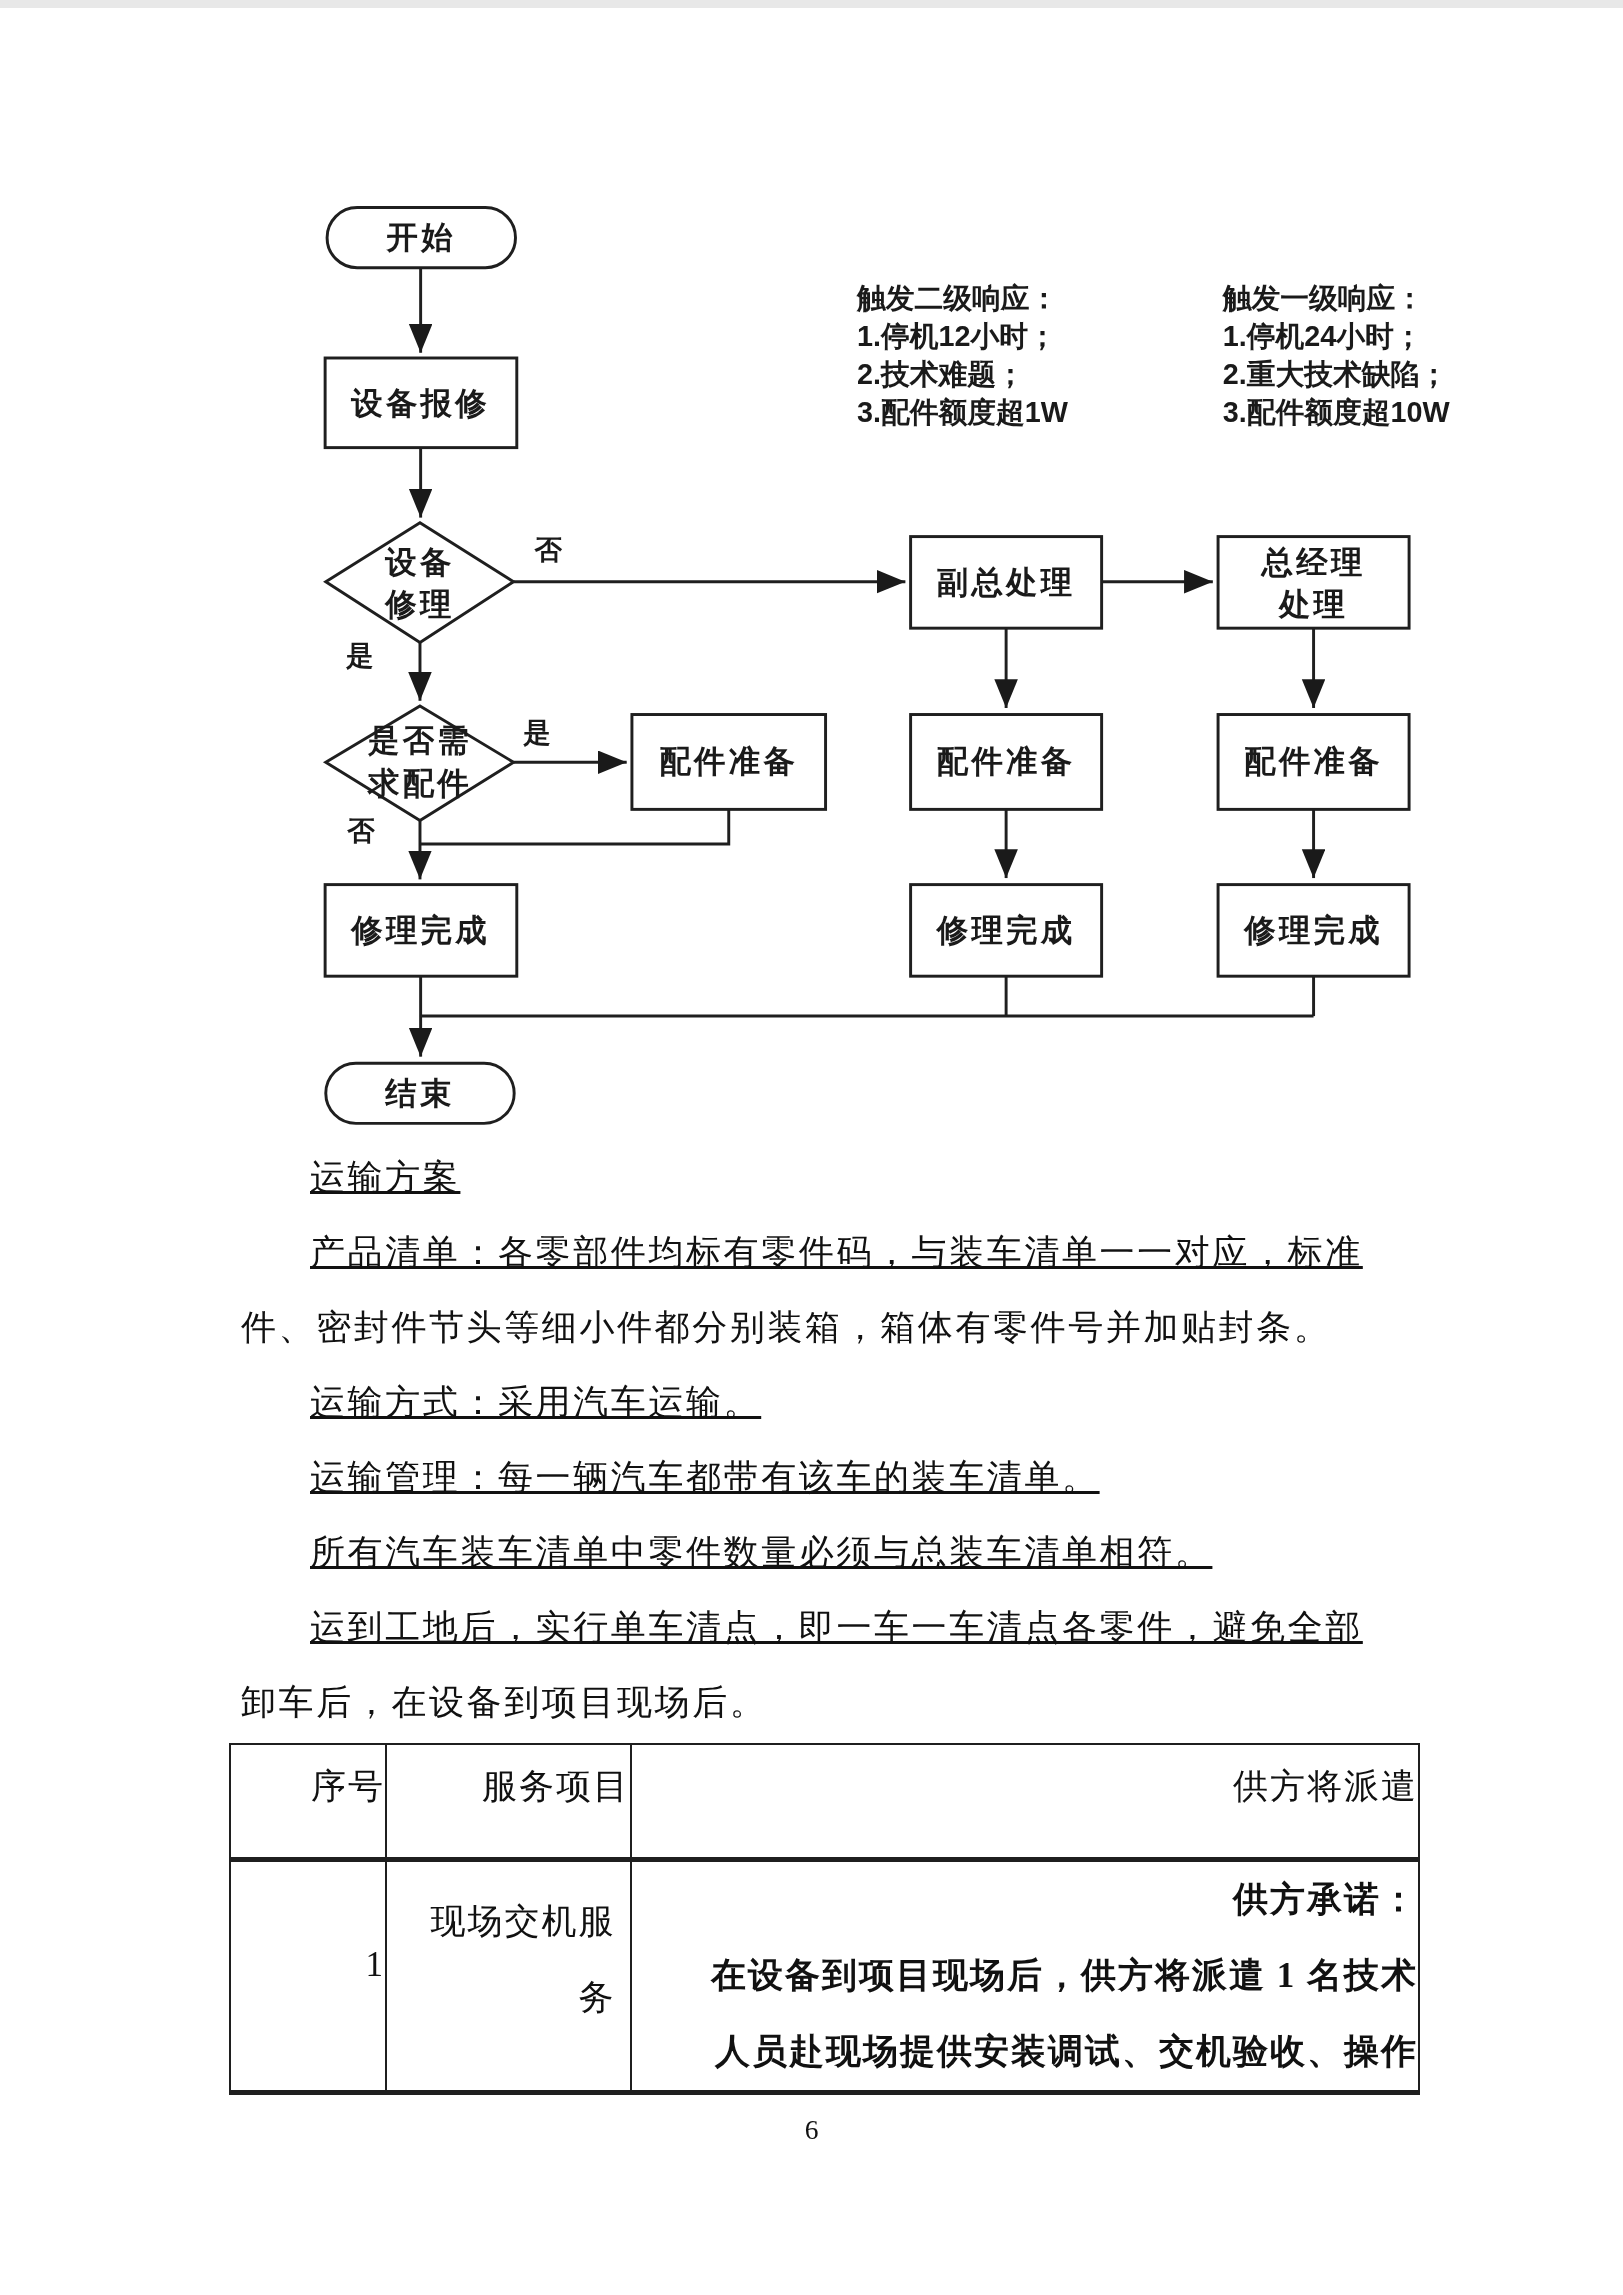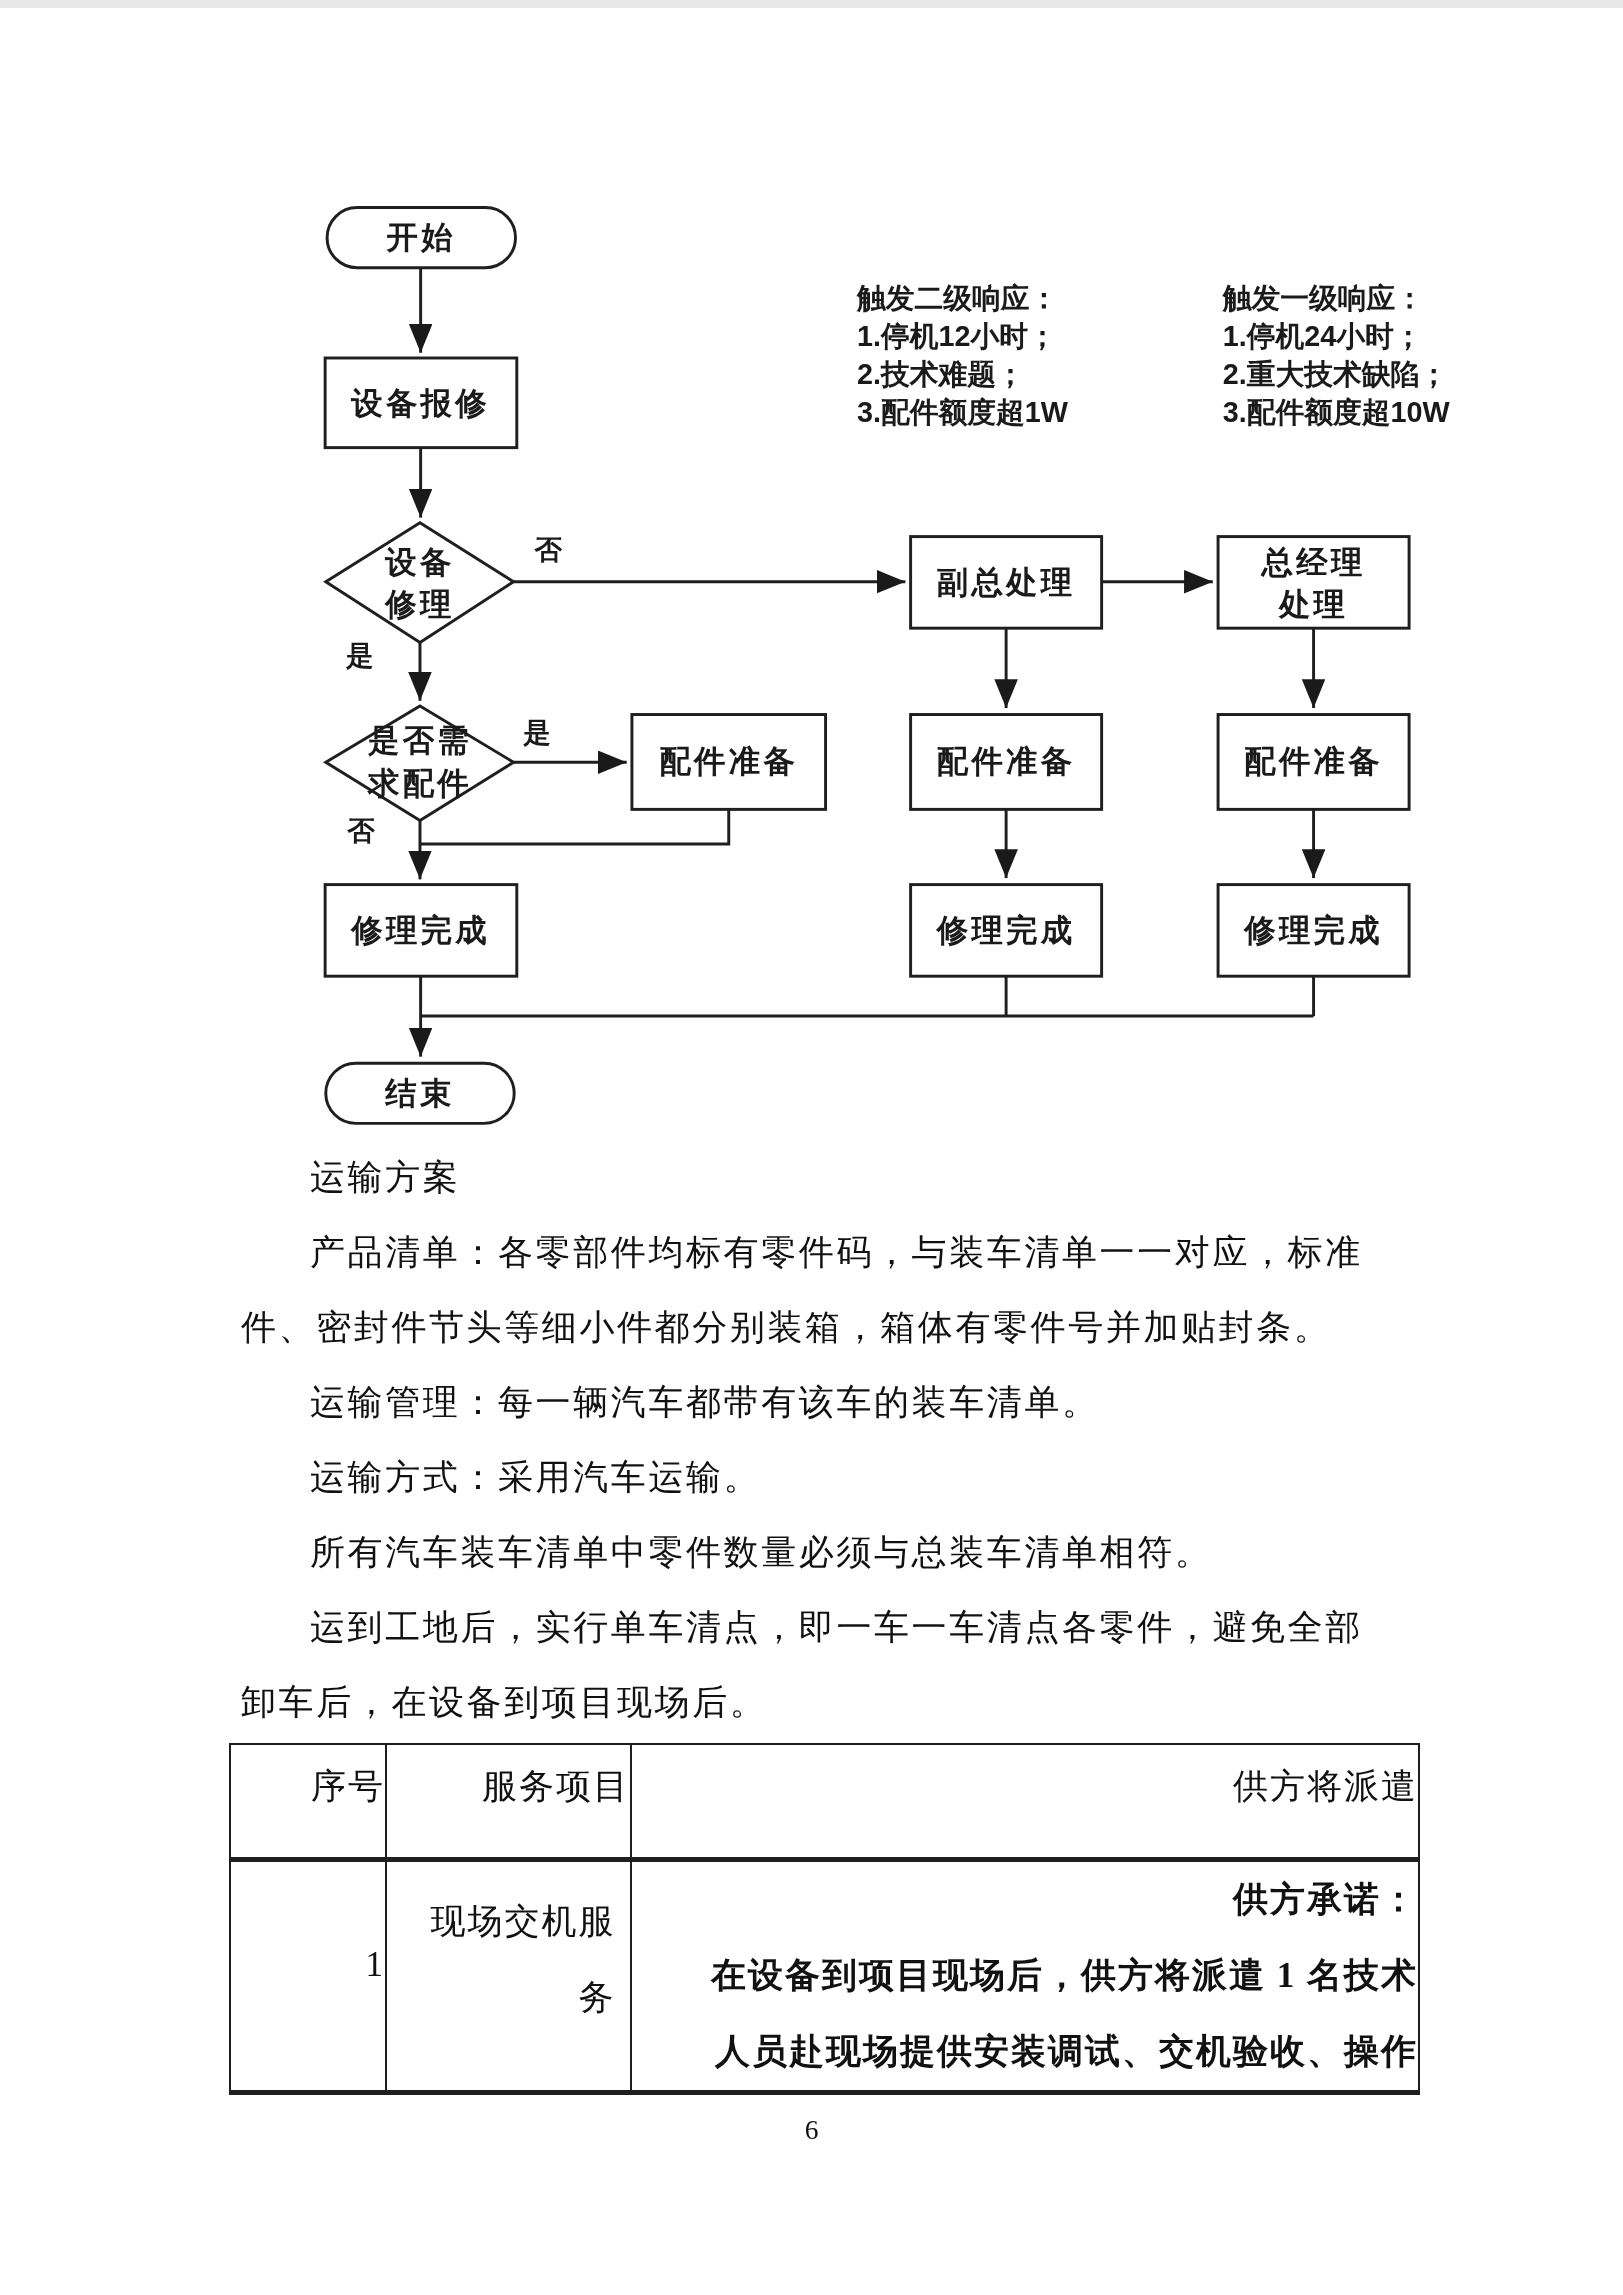--- a/index.html
+++ b/index.html
@@ -16,21 +16,21 @@
   }
   svg.flow .node-label { font-size:48px; letter-spacing:5px; text-anchor:middle; dominant-baseline:central; }
   svg.flow .edge-label { font-size:42px; text-anchor:middle; dominant-baseline:central; }
   svg.flow .anno       { font-size:44px; text-anchor:start;  dominant-baseline:central; }
 
   .body-text {
     position:absolute; left:241px; top:1132px; width:1173px;
     font-size:35px; letter-spacing:2.6px;
   }
   .body-text .line { height:75px; line-height:75px; white-space:nowrap; }
-  .body-text .line.indent { text-indent:69px; }
+  .body-text .line.indent { text-indent:69px;text-decoration:underline; }
 
   table.svc-table {
     position:absolute; left:229px; top:1735px; width:1188px;
     border-collapse:collapse; table-layout:fixed;
     font-size:35px; letter-spacing:2px; color:#111111;
   }
   table.svc-table th, table.svc-table td {
     border:2.6px solid #1f1f1f; vertical-align:top;
     font-weight:normal; text-align:right; overflow:hidden;
   }
@@ -133,22 +133,22 @@
       <text class="anno" x="1869" y="502">1.停机24小时；</text>
       <text class="anno" x="1869" y="560">2.重大技术缺陷；</text>
       <text class="anno" x="1869" y="618">3.配件额度超10W</text>
     </g>
   </svg>
 
   <div class="body-text">
     <div class="line indent">运输方案</div>
     <div class="line indent">产品清单：各零部件均标有零件码，与装车清单一一对应，标准</div>
     <div class="line">件、密封件节头等细小件都分别装箱，箱体有零件号并加贴封条。</div>
+    <div class="line indent">运输方式：采用汽车运输。</div>
     <div class="line indent">运输管理：每一辆汽车都带有该车的装车清单。</div>
-    <div class="line indent">运输方式：采用汽车运输。</div>
     <div class="line indent">所有汽车装车清单中零件数量必须与总装车清单相符。</div>
     <div class="line indent">运到工地后，实行单车清点，即一车一车清点各零件，避免全部</div>
     <div class="line">卸车后，在设备到项目现场后。</div>
   </div>
 
   <table class="svc-table">
     <colgroup>
       <col style="width:156px">
       <col style="width:245px">
       <col style="width:788px">

